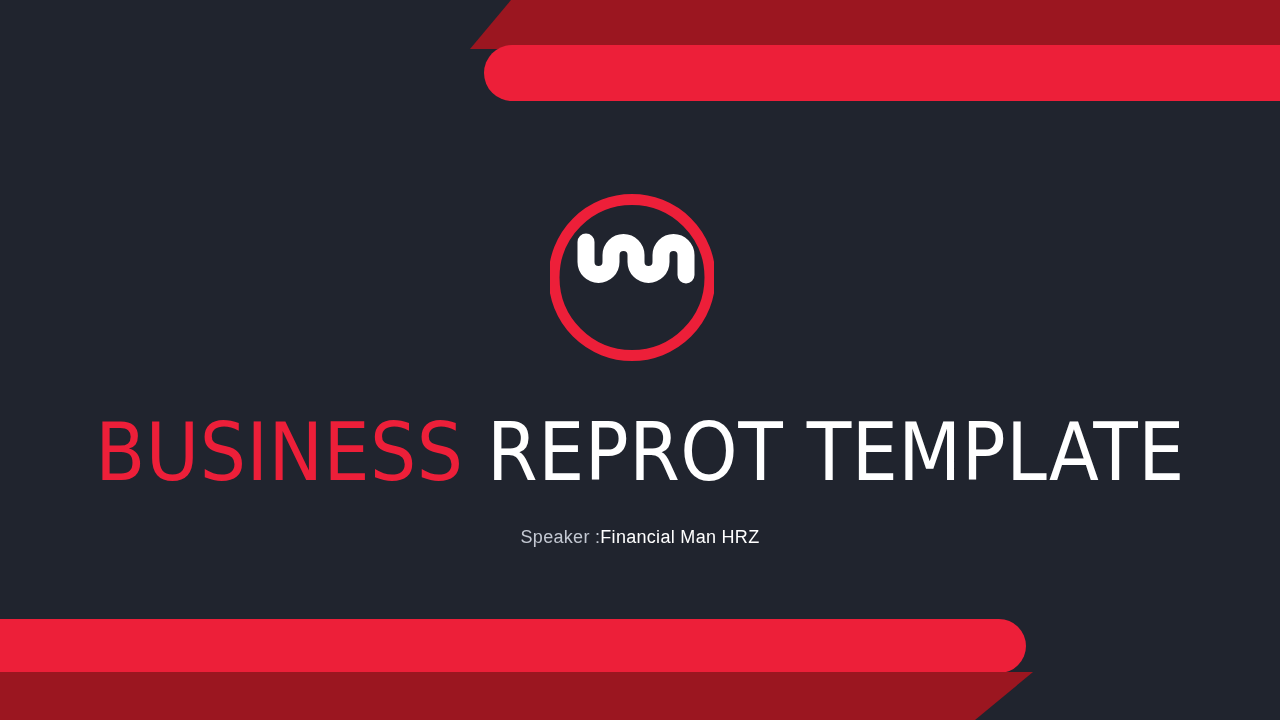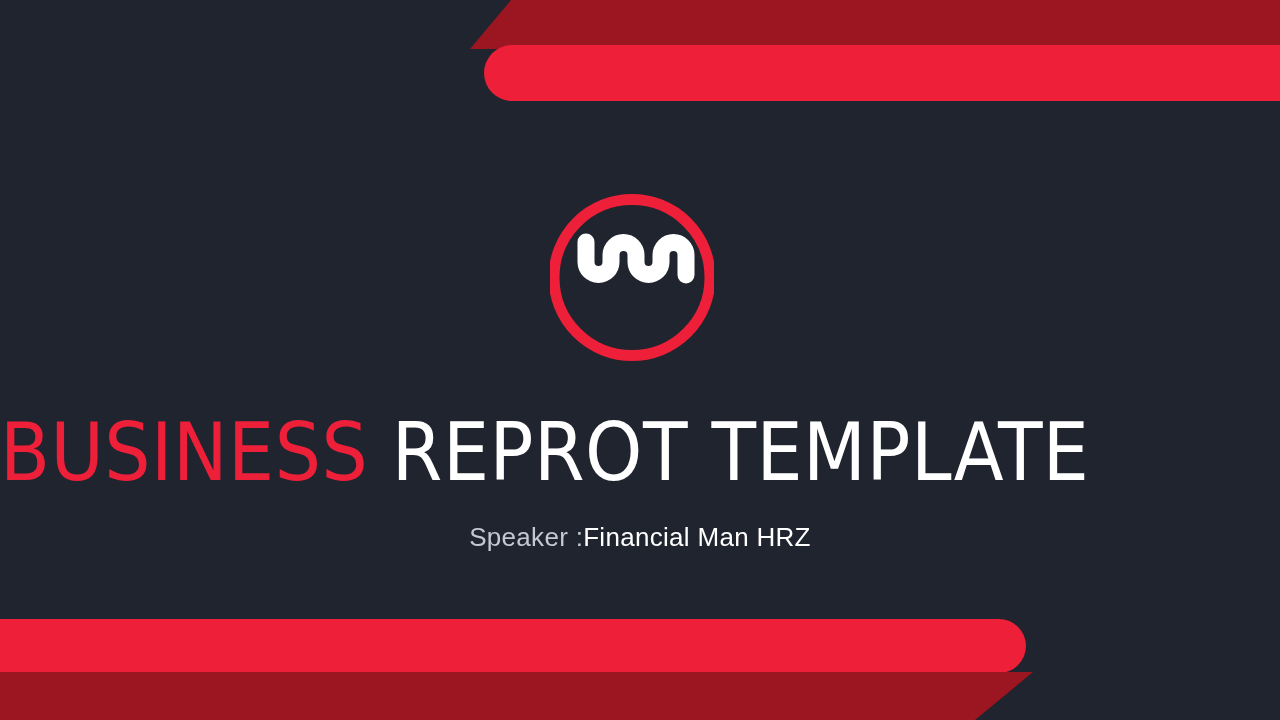--- a/index.html
+++ b/index.html
@@ -71,21 +71,21 @@
     height: 171px;
   }
   .logo-wrap svg { display: block; width: 100%; height: 100%; }
 
   
   .title-block {
     position: absolute;
     left: 0;
     top: 404px;
     width: 1280px;
-    text-align: left;
+    text-align: center;
     white-space: nowrap;
   }
   .title-line {
     font-size: 81px;
     line-height: 96px;
     font-weight: 300;
     letter-spacing: 0.5px;
     font-family: "DejaVu Sans Condensed", "Liberation Sans", "DejaVu Sans", sans-serif;
   }
   .title-accent { color: #ed1f39; }
@@ -94,21 +94,21 @@
   
   .subtitle-block {
     position: absolute;
     left: 0;
     top: 518px;
     width: 1280px;
     text-align: center;
     white-space: nowrap;
   }
   .subtitle-line {
-    font-size: 26px;
+    font-size: 18px;
     line-height: 38px;
     font-weight: 300;
     letter-spacing: 0.3px;
   }
   .subtitle-label { color: #c3c8d2; }
   .subtitle-value { color: #ffffff; margin-left: 0; }
 </style>
 </head>
 <body>
 

